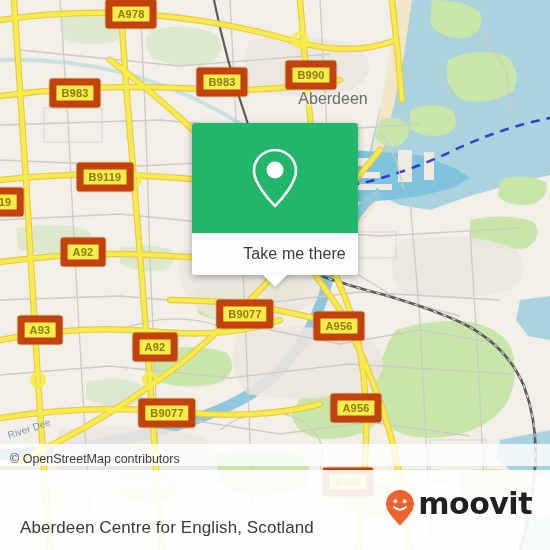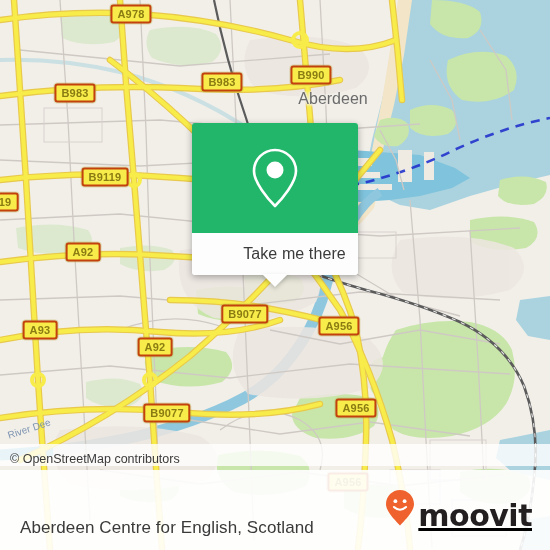--- a/index.html
+++ b/index.html
@@ -18,21 +18,21 @@
     background:#F2EFE9;
     overflow:hidden;
   }
   #map svg{position:absolute;top:0;left:0;display:block;}
 
   
   .shield{
     position:absolute;
     transform:translate(-50%,-50%);
     background:#F7EC4A;
-    border:2px solid #c2410c;
+    border:7px solid #c2410c;
     border-radius:3px;
     color:#8a7c12;
     font-size:11px;
     font-weight:bold;
     letter-spacing:.2px;
     padding:1px 5px 2px 5px;
     line-height:12px;
     white-space:nowrap;
     box-shadow:0 0 0 1px rgba(180,170,60,.35);
     font-family:"Liberation Sans",sans-serif;
@@ -130,24 +130,23 @@
   #bottom-title{
     padding-left:20px;
     font-size:17px;
     color:#3a3a3a;
     letter-spacing:.1px;
     font-family:"Liberation Sans",sans-serif;
     white-space:nowrap;
     margin-top:36px;
   }
   #brand{
-    display:flex;align-items:flex-end;
+    display:flex;align-items:flex-start;
     padding-right:18px;
     gap:3px;
-    text-decoration:underline;
   }
   #brand-word{
     font-size:30px;
     color:#231f20;
     font-family:"DejaVu Sans",sans-serif;
     font-weight:600;
     letter-spacing:-.5px;
     line-height:30px;
   }
 </style>

